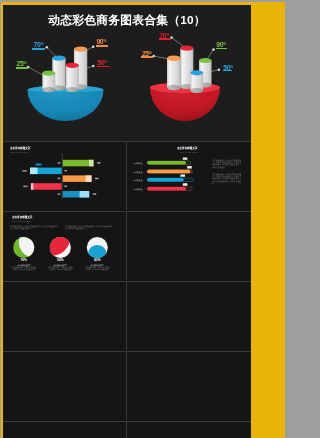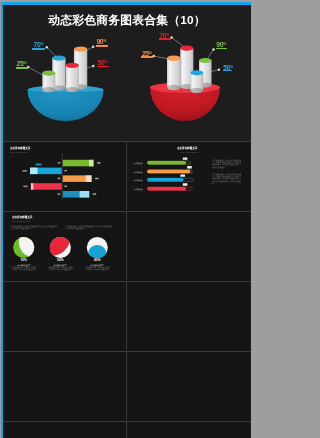--- a/index.html
+++ b/index.html
@@ -1,18 +1,18 @@
 <!DOCTYPE html>
 <html><head>
 <meta charset="utf-8">
 <style>
   html,body{margin:0;padding:0;}
   body{width:252px;height:438px;background:#9e9e9e;font-family:"Liberation Sans",sans-serif;overflow:hidden;}
   .page,.hero,.grid,.cell{will-change:transform;}
-  .frame{position:absolute;left:1px;top:2px;width:250px;height:436px;background:#0ea5e9;}
+  .frame{position:absolute;left:1px;top:2px;width:284px;height:436px;background:#eab308;}
   .page{position:absolute;left:2px;top:3px;width:248px;height:433px;background:#1d1d1d;overflow:hidden;}
   
   .hero{position:absolute;left:0;top:0;width:248px;height:136px;background:#1d1d1d;}
   .hero-title{position:absolute;left:0;top:9px;width:248px;text-align:center;color:#fff;font-size:11.8px;line-height:13px;font-weight:bold;letter-spacing:.2px;}
   .hero-svg{position:absolute;left:0;top:0;}
   .pct{position:absolute;font-weight:bold;font-family:"Liberation Sans",sans-serif;white-space:nowrap;line-height:6px;height:6px;}
   .pct b{font-size:6.8px;letter-spacing:-0.3px;}
   .pct i{font-size:3.6px;font-style:normal;position:relative;top:-2px;left:-0.2px;}
   .pctline{position:absolute;height:1.5px;}
   .grid{position:absolute;left:0;top:136px;width:248px;height:297px;}

